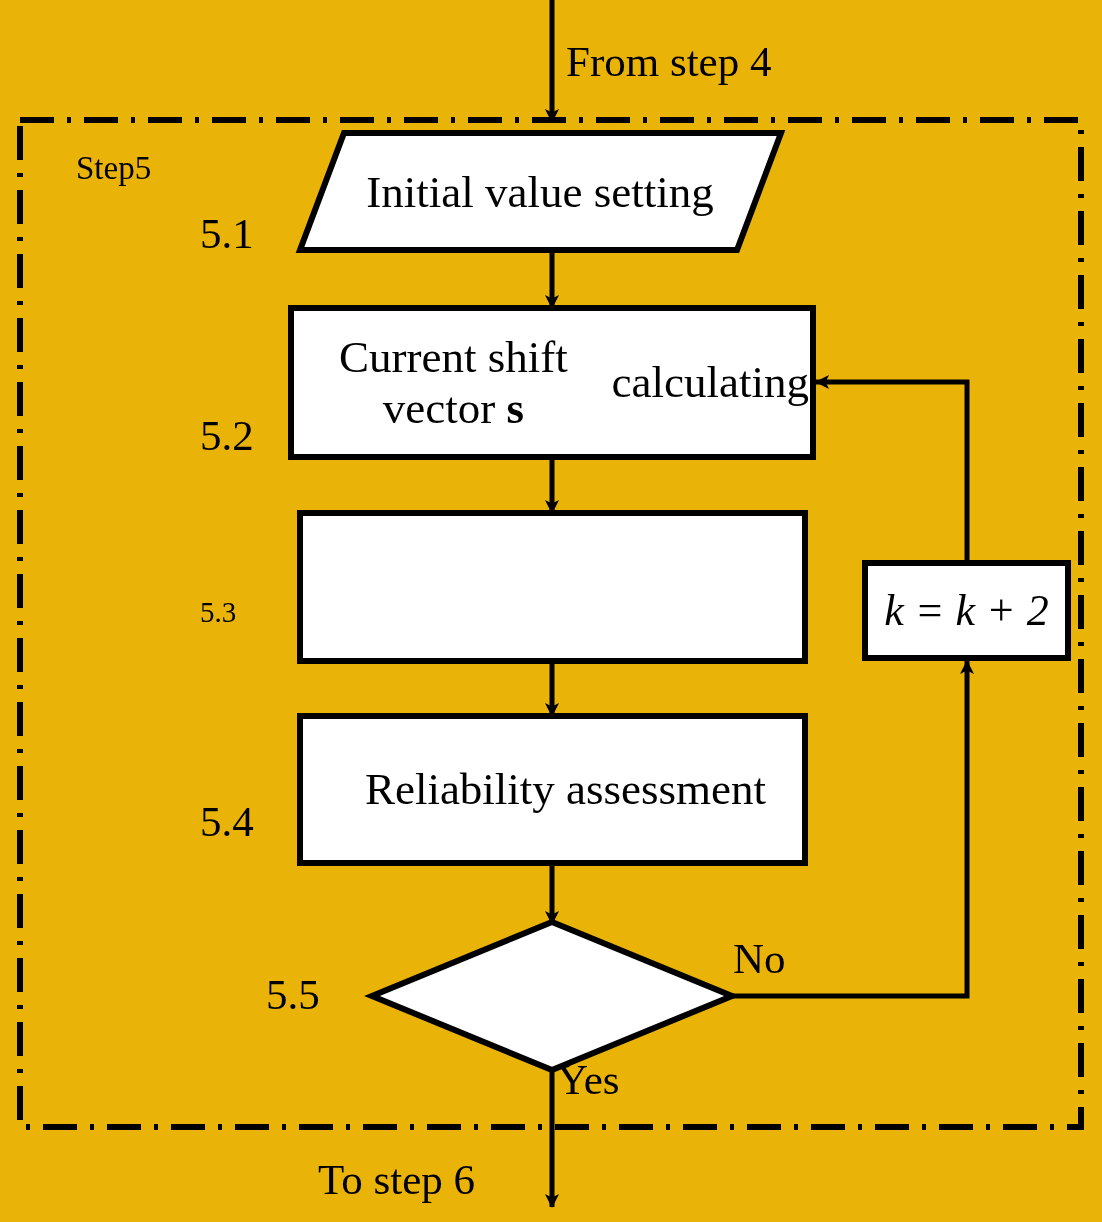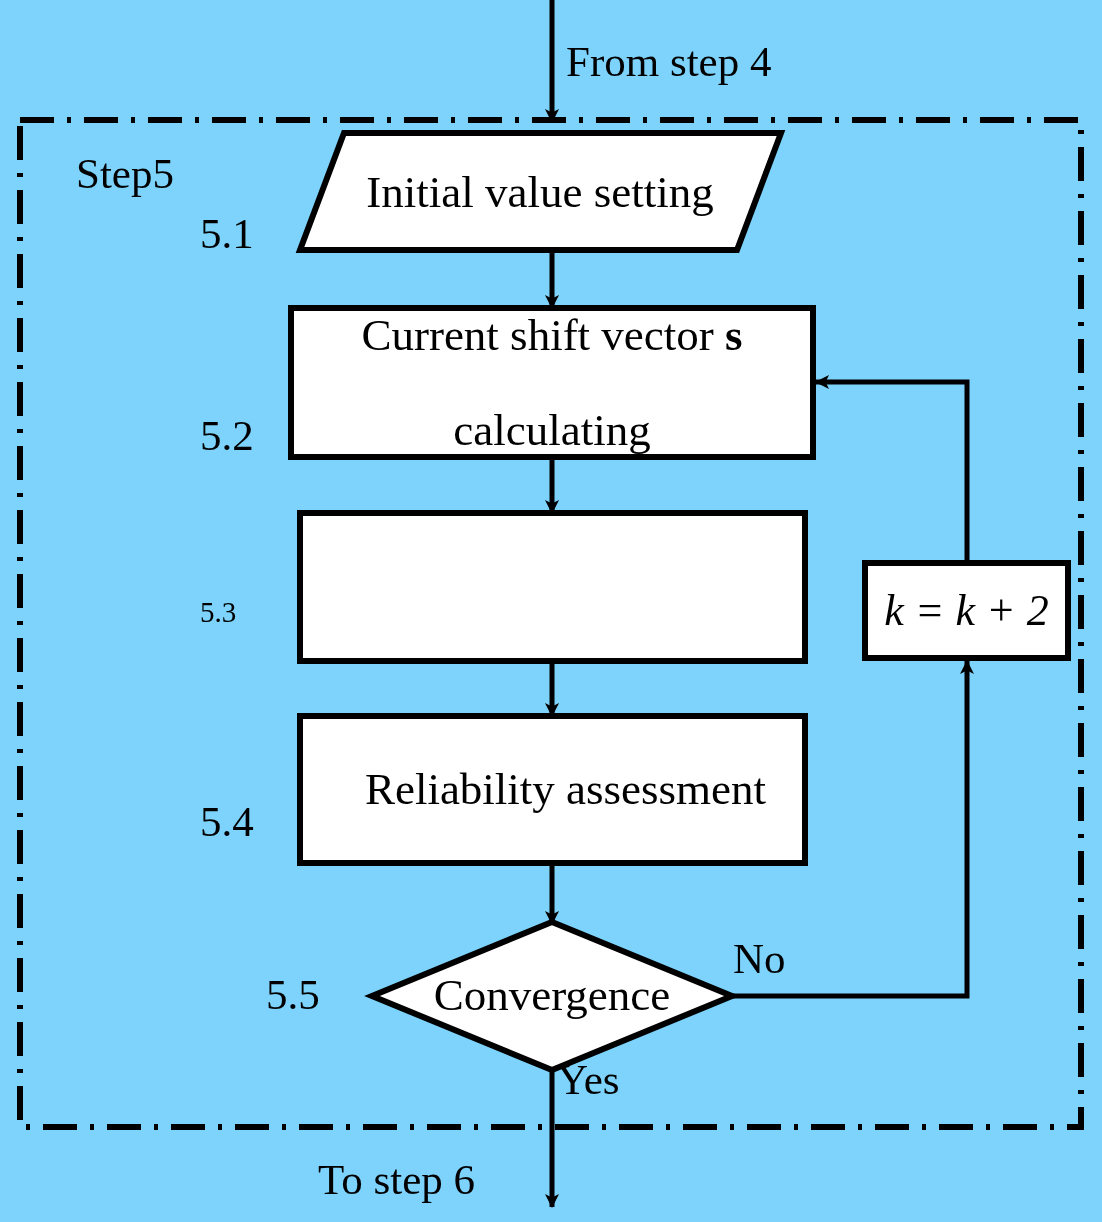--- a/index.html
+++ b/index.html
@@ -5,21 +5,21 @@
 <style>
   html,body{margin:0;padding:0;background:#ffffff;}
   body{
     font-family:"Liberation Serif","DejaVu Serif",serif;
     color:#000;
   }
   #canvas{
     position:relative;
     width:1102px;
     height:1222px;
-    background:#7dd3fc;
+    background:#eab308;
     overflow:hidden;
   }
   svg.layer{
     position:absolute;
     left:0; top:0;
     width:1102px;
     height:1222px;
   }
   .lbl{
     position:absolute;
@@ -83,43 +83,42 @@
 
     <rect x="865" y="563" width="203" height="95" fill="#fff" stroke="#000" stroke-width="6"></rect>
 
     <path d="M967 563 V382 H816" fill="none" stroke="#000" stroke-width="5" marker-end="url(#arrowHead)"></path>
 
     <line x1="552" y1="1070" x2="552" y2="1207" stroke="#000" stroke-width="5" marker-end="url(#arrowHead)"></line>
   </svg>
 
   <div class="lbl" style="left:566px; top:40px; font-size:43px;">From step 4</div>
 
-  <div class="lbl" style="left:76px; top:152px; font-size:43px;">Step5</div>
+  <div class="lbl" style="left:76px; top:152px; font-size:33px;">Step5</div>
 
   <div class="lbl" style="left:200px; top:212px; font-size:43px;">5.1</div>
   <div class="lbl" style="left:200px; top:414px; font-size:43px;">5.2</div>
   <div class="lbl" style="left:200px; top:598px; font-size:29px;">5.3</div>
   <div class="lbl" style="left:200px; top:800px; font-size:43px;">5.4</div>
   <div class="lbl" style="left:266px; top:973px; font-size:43px;">5.5</div>
 
   <div class="node-text" style="left:320px; top:140px; width:440px; height:104px; font-size:45px;">Initial value setting</div>
 
   <div class="node-text" style="left:295px; top:310px; width:514px; height:145px; font-size:45px; display:block;">
-    <div style="display:flex;flex-direction:column;justify-content:space-between;align-items:center;height:100%;">
+    <div style="display:flex;flex-direction:row;justify-content:space-between;align-items:center;height:100%;">
       <div>
         <span>Current shift vector </span><span class="bold-s">s</span>
       </div>
       <div>calculating</div>
     </div>
   </div>
 
 
   <div class="node-text" style="left:304px; top:718px; width:523px; height:143px; font-size:45px;">Reliability assessment</div>
 
-  <div class="node-text" style="left:382px; top:963px; width:340px; height:64px; font-size:45px;">Convergence</div>
 
   <div class="node-text italic-math" style="left:869px; top:565px; width:195px; height:91px; font-size:44px;">k = k + 2</div>
 
   <div class="lbl" style="left:733px; top:937px; font-size:43px;">No</div>
   <div class="lbl" style="left:557px; top:1058px; font-size:43px;">Yes</div>
 
   <div class="lbl" style="left:318px; top:1158px; font-size:43px;">To step 6</div>
 
 </div>
 

